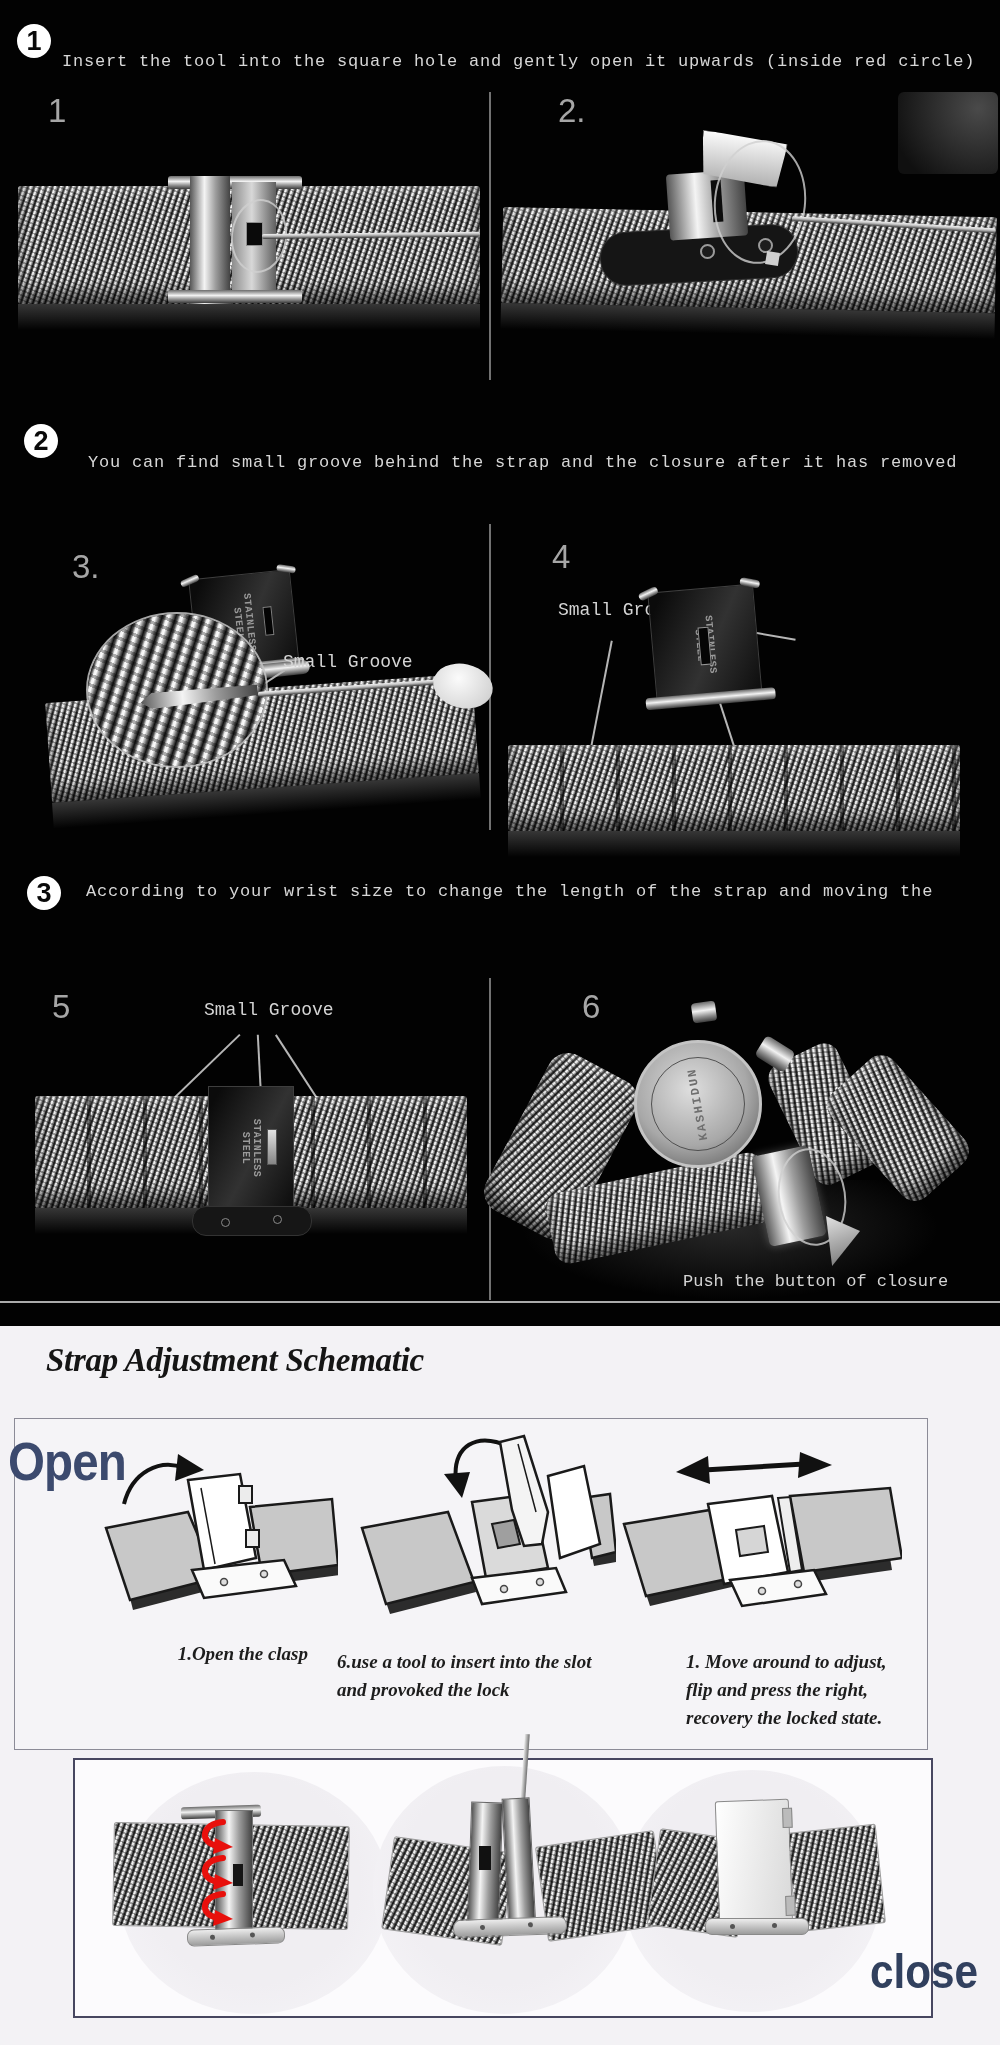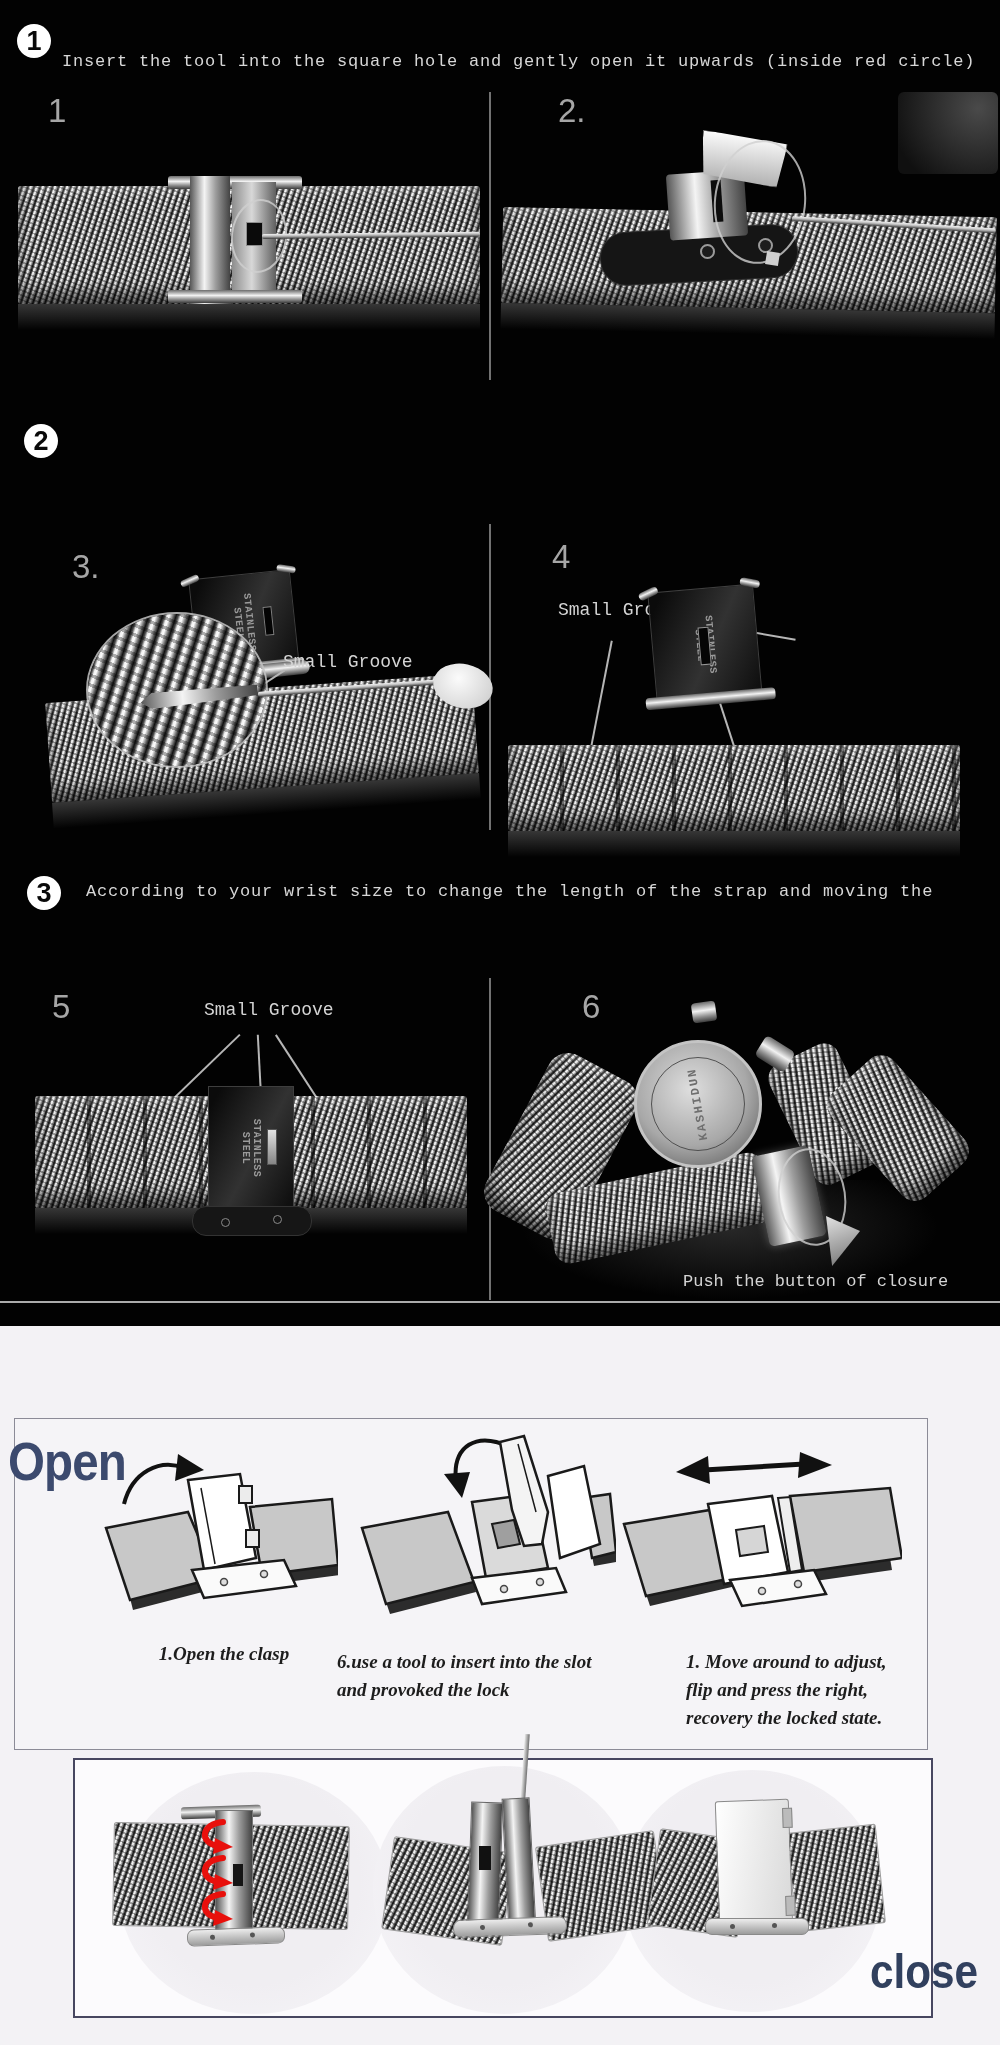--- a/index.html
+++ b/index.html
@@ -94,20 +94,21 @@
       <div class="dot" style="left:758px;top:238px;width:11px;height:11px;border:2px solid #9a9a9a;background:#1c1c1c;"></div>
       <div class="abs" style="left:766px;top:252px;width:13px;height:13px;background:#cfcfcf;transform:rotate(9deg);"></div>
       <div class="metal abs" style="left:668px;top:172px;width:78px;height:66px;transform:rotate(-4deg);border-radius:4px;"></div>
       <div class="abs" style="left:700px;top:134px;width:84px;height:48px;background:linear-gradient(180deg,#fbfbfb,#b2b2b2);border:1px solid #777;transform:rotate(6deg);clip-path:polygon(0 0,100% 12%,92% 100%,6% 88%);"></div>
       <div class="abs" style="left:712px;top:180px;width:10px;height:42px;background:#0c0c0c;transform:rotate(-4deg);"></div>
       <div class="ring" style="left:714px;top:140px;width:88px;height:120px;transform:rotate(6deg);"></div>
       <div class="rod" style="left:792px;top:216px;width:204px;transform:rotate(3.5deg);"></div>
     </div>
 
     <div class="badge" style="left:24px;top:424px;">2</div>
+    <div class="heading" style="left:88px;top:453px;">You can find small groove behind the strap and the closure after it has removed</div>
 
     <div class="vdivider" style="left:489px;top:524px;height:306px;"></div>
 
     <div class="plabel" style="left:72px;top:548px;">3.</div>
     <div>
       <div class="mesh fade" style="left:48px;top:688px;width:428px;height:100px;transform:rotate(-4deg);"></div>
       <div class="darkclasp abs" style="left:193px;top:574px;width:100px;height:96px;transform:rotate(-6deg);">
         <div class="metalH abs" style="left:-9px;top:-3px;width:19px;height:7px;border-radius:4px;transform:rotate(-18deg);"></div>
         <div class="metalH abs" style="left:88px;top:-5px;width:19px;height:7px;border-radius:4px;transform:rotate(14deg);"></div>
         <div class="engrave">
@@ -187,20 +188,21 @@
       </div>
       <div class="metal abs" style="left:760px;top:1150px;width:58px;height:92px;transform:rotate(-12deg);border-radius:5px;box-shadow:0 0 10px rgba(255,255,255,.25);"></div>
       <div class="ring" style="left:778px;top:1148px;width:64px;height:94px;transform:rotate(-8deg);"></div>
       <div class="abs" style="left:826px;top:1216px;width:34px;height:50px;background:linear-gradient(160deg,#e2e2e2,#6f6f6f);clip-path:polygon(0 0,100% 30%,18% 100%);"></div>
       <div class="note" style="left:683px;top:1272px;font-size:17px;">Push the button of closure</div>
     </div>
 
     <div class="hline-bottom"></div>
   </div>
 
+  <div class="schem-title" style="left:46px;top:1342px;">Strap Adjustment Schematic</div>
 
   <div class="schem-box" style="left:14px;top:1418px;width:912px;height:330px;"></div>
 
   <div class="navy-word" style="left:8px;top:1430px;font-size:54px;color:#3c4a6e;letter-spacing:-1px;">Open</div>
 
   <svg class="abs" style="left:88px;top:1446px;" width="250" height="190" viewBox="0 0 250 190">
     <path d="M36 58 C44 26 72 12 96 22" fill="none" stroke="#111" stroke-width="4"></path>
     <polygon points="90,8 116,24 87,35" fill="#111"></polygon>
     <polygon points="42,152 128,130 130,142 45,164" fill="#2c2c2c"></polygon>
     <polygon points="18,82 100,66 128,132 42,154" fill="#c8c8c8" stroke="#1a1a1a" stroke-width="2.5"></polygon>
@@ -241,21 +243,21 @@
     <polygon points="192,124 278,112 280,124 196,136" fill="#2c2c2c"></polygon>
     <polygon points="178,50 278,42 290,112 192,126" fill="#c8c8c8" stroke="#1a1a1a" stroke-width="2.5"></polygon>
     <polygon points="96,58 160,50 176,126 112,138" fill="#ffffff" stroke="#1a1a1a" stroke-width="2.5"></polygon>
     <polygon points="124,84 152,80 156,106 128,110" fill="#d6d6d6" stroke="#1a1a1a" stroke-width="2"></polygon>
     <polygon points="166,52 178,51 190,124 178,126" fill="#eeeeee" stroke="#1a1a1a" stroke-width="2"></polygon>
     <polygon points="118,134 202,124 214,148 130,160" fill="#fafafa" stroke="#1a1a1a" stroke-width="2.5"></polygon>
     <circle cx="150" cy="145" r="3.5" fill="#ddd" stroke="#444" stroke-width="1.5"></circle>
     <circle cx="186" cy="138" r="3.5" fill="#ddd" stroke="#444" stroke-width="1.5"></circle>
   </svg>
 
-  <div class="cap" style="left:124px;top:1640px;width:200px;text-align:center;">1.Open the clasp</div>
+  <div class="cap" style="left:108px;top:1640px;width:200px;text-align:right;">1.Open the clasp</div>
   <div>
     <div class="cap" style="left:337px;top:1648px;">6.use a tool to insert into the slot</div>
     <div class="cap" style="left:337px;top:1676px;">and provoked the lock</div>
   </div>
   <div>
     <div class="cap" style="left:686px;top:1648px;">1. Move around to adjust,</div>
     <div class="cap" style="left:686px;top:1676px;">flip and press the right,</div>
     <div class="cap" style="left:686px;top:1704px;">recovery the locked state.</div>
   </div>
 

